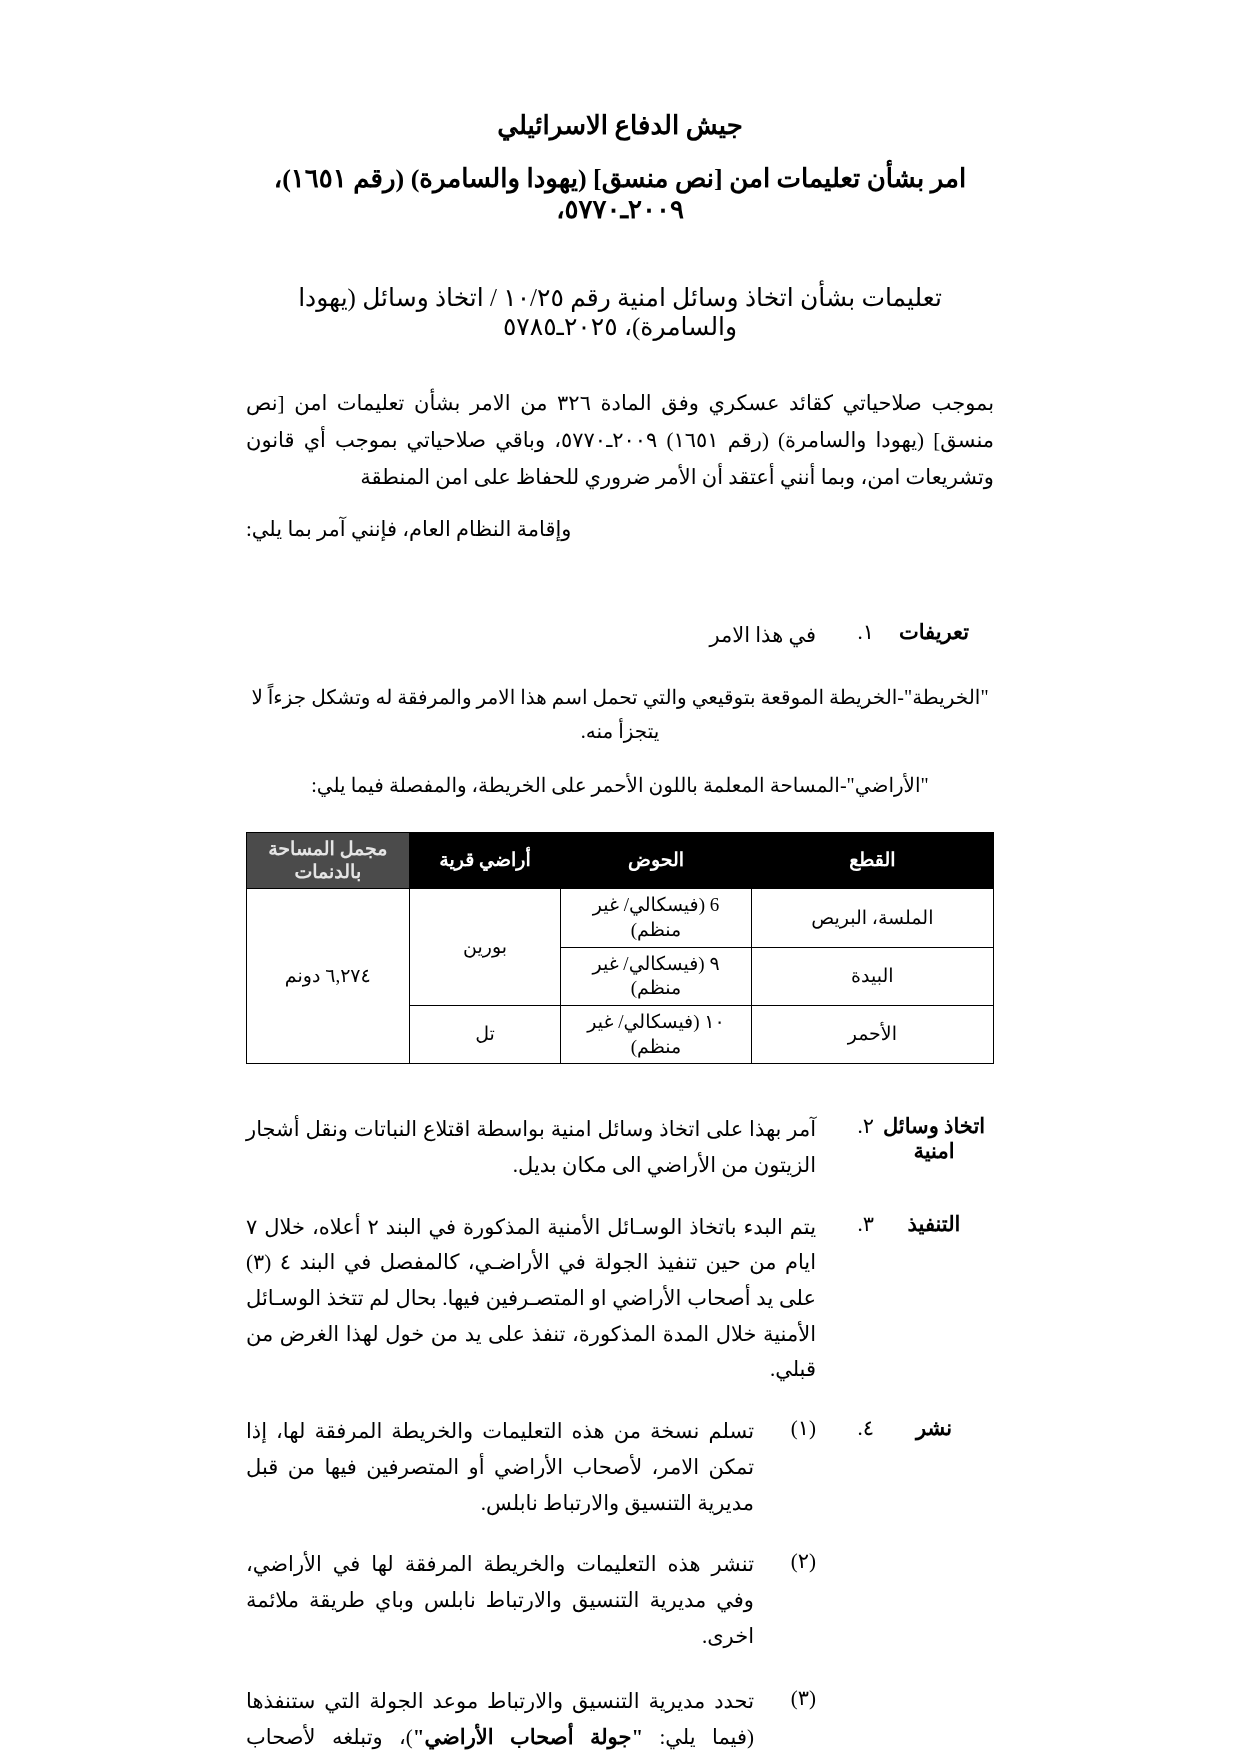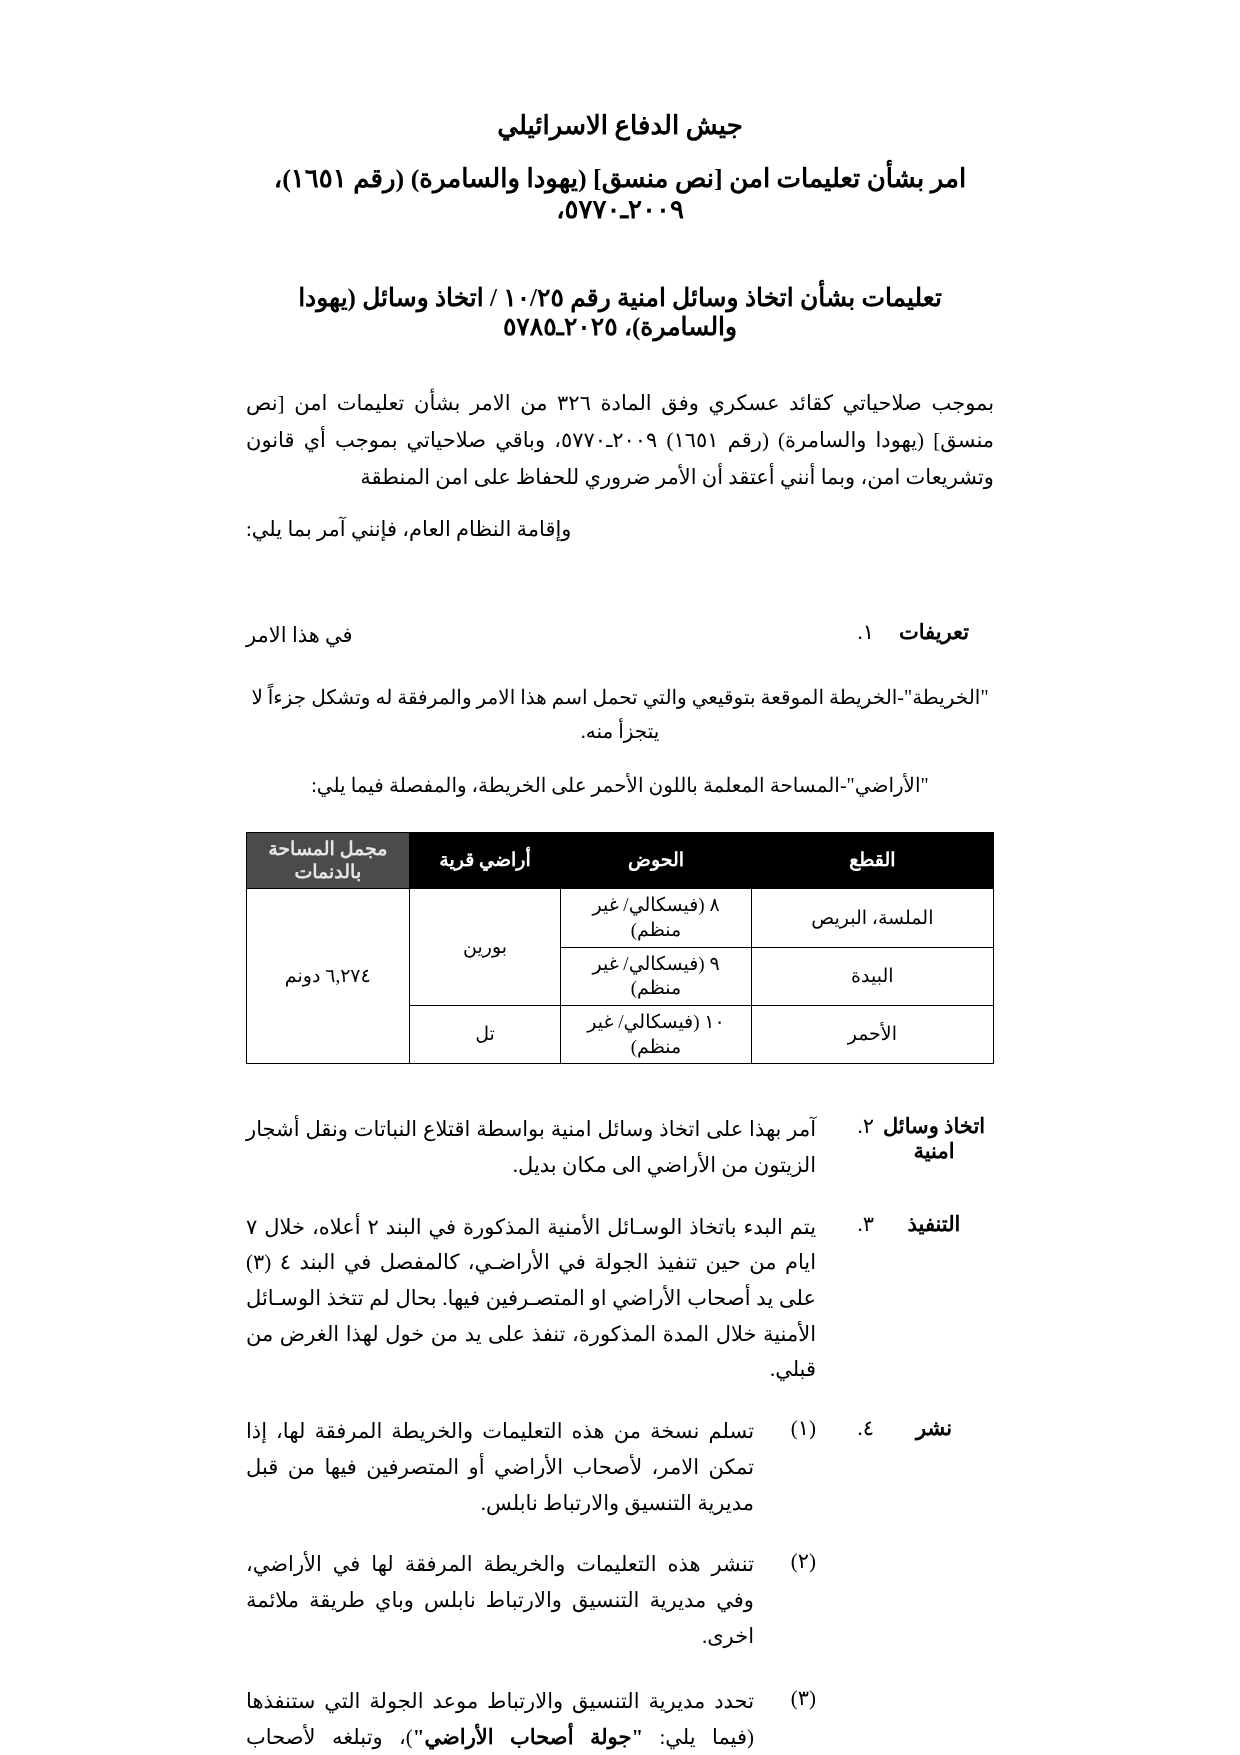--- a/index.html
+++ b/index.html
@@ -26,21 +26,21 @@
     font-weight: bold;
     margin-bottom: 22px;
   }
   .title-line2 {
     font-size: 26px;
     font-weight: bold;
     margin-bottom: 58px;
   }
   .subtitle {
     font-size: 25px;
-    font-weight: bold;
+    font-weight: normal;
     text-align: center;
     margin-bottom: 44px;
   }
   .preamble {
     font-size: 21px;
     line-height: 1.75;
     text-align: justify;
     margin-bottom: 16px;
   }
   .preamble-last {
@@ -71,21 +71,21 @@
     text-align: right;
     padding-top: 2px;
   }
   .clause-body {
     flex: 1 1 auto;
     font-size: 21px;
     line-height: 1.7;
     text-align: justify;
   }
   .clause-body.nojust {
-    text-align: left;
+    text-align: right;
   }
   .sub-num {
     width: 62px;
     flex: 0 0 62px;
     font-size: 21px;
     text-align: right;
     padding-top: 2px;
   }
   .def-line {
     font-size: 20px;
@@ -175,21 +175,21 @@
             <div class="two-line-head">
               <div>مجمل المساحة</div>
               <div>بالدنمات</div>
             </div>
           </th>
         </tr>
       </thead>
       <tbody>
         <tr>
           <td>الملسة، البريص</td>
-          <td>٨ (فيسكالي/ غير منظم)</td>
+          <td>6 (فيسكالي/ غير منظم)</td>
           <td rowspan="2">بورين</td>
           <td rowspan="3">٦,٢٧٤ دونم</td>
         </tr>
         <tr>
           <td>البيدة</td>
           <td>٩ (فيسكالي/ غير منظم)</td>
         </tr>
         <tr>
           <td>الأحمر</td>
           <td>١٠ (فيسكالي/ غير منظم)</td>

